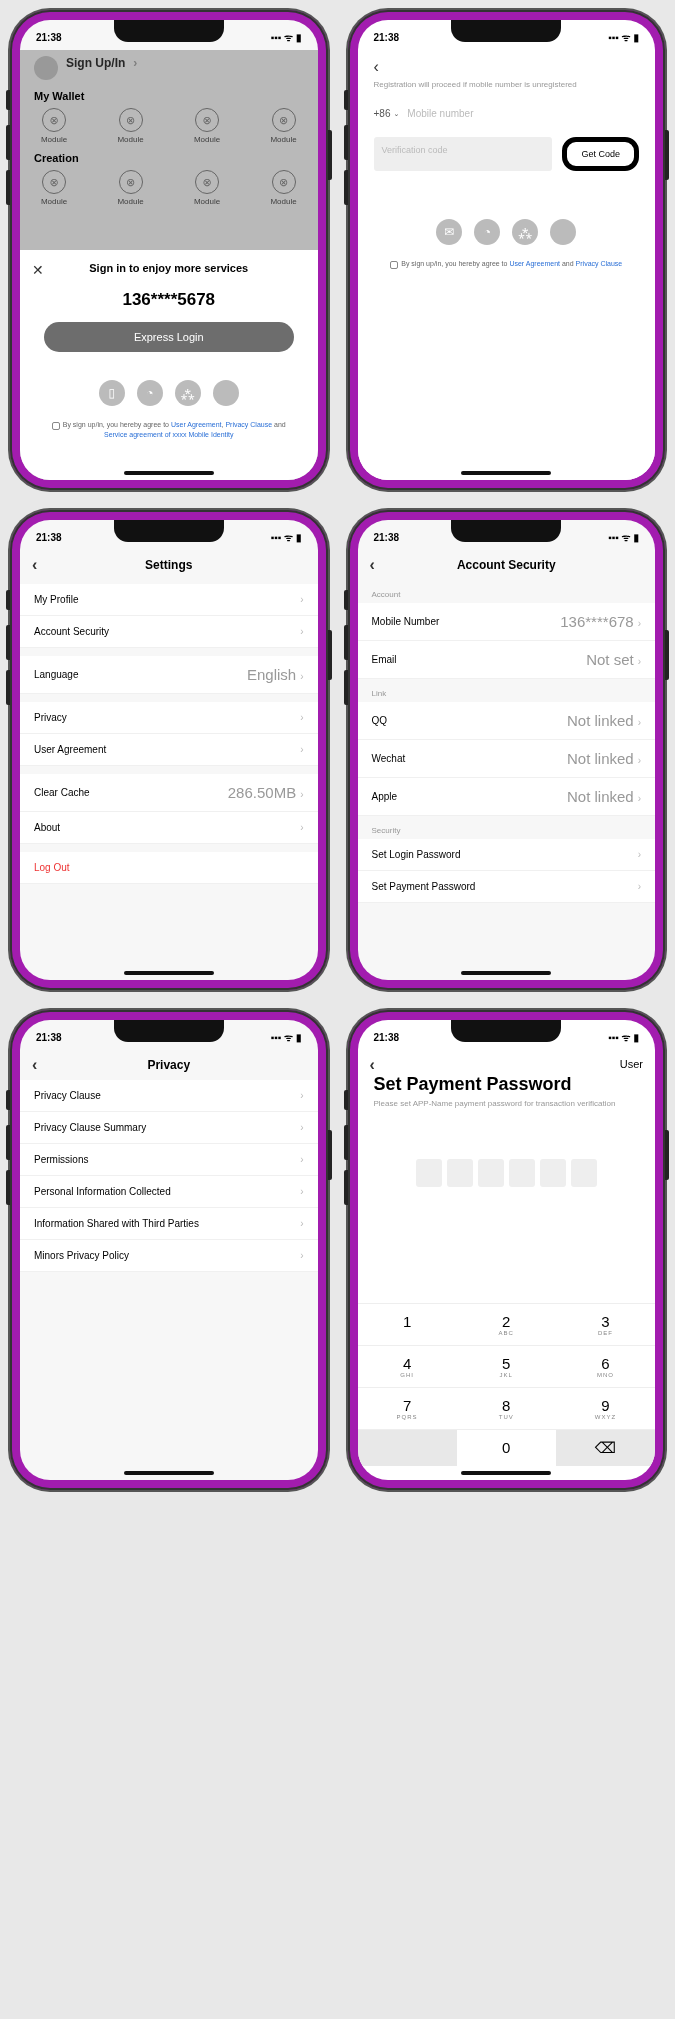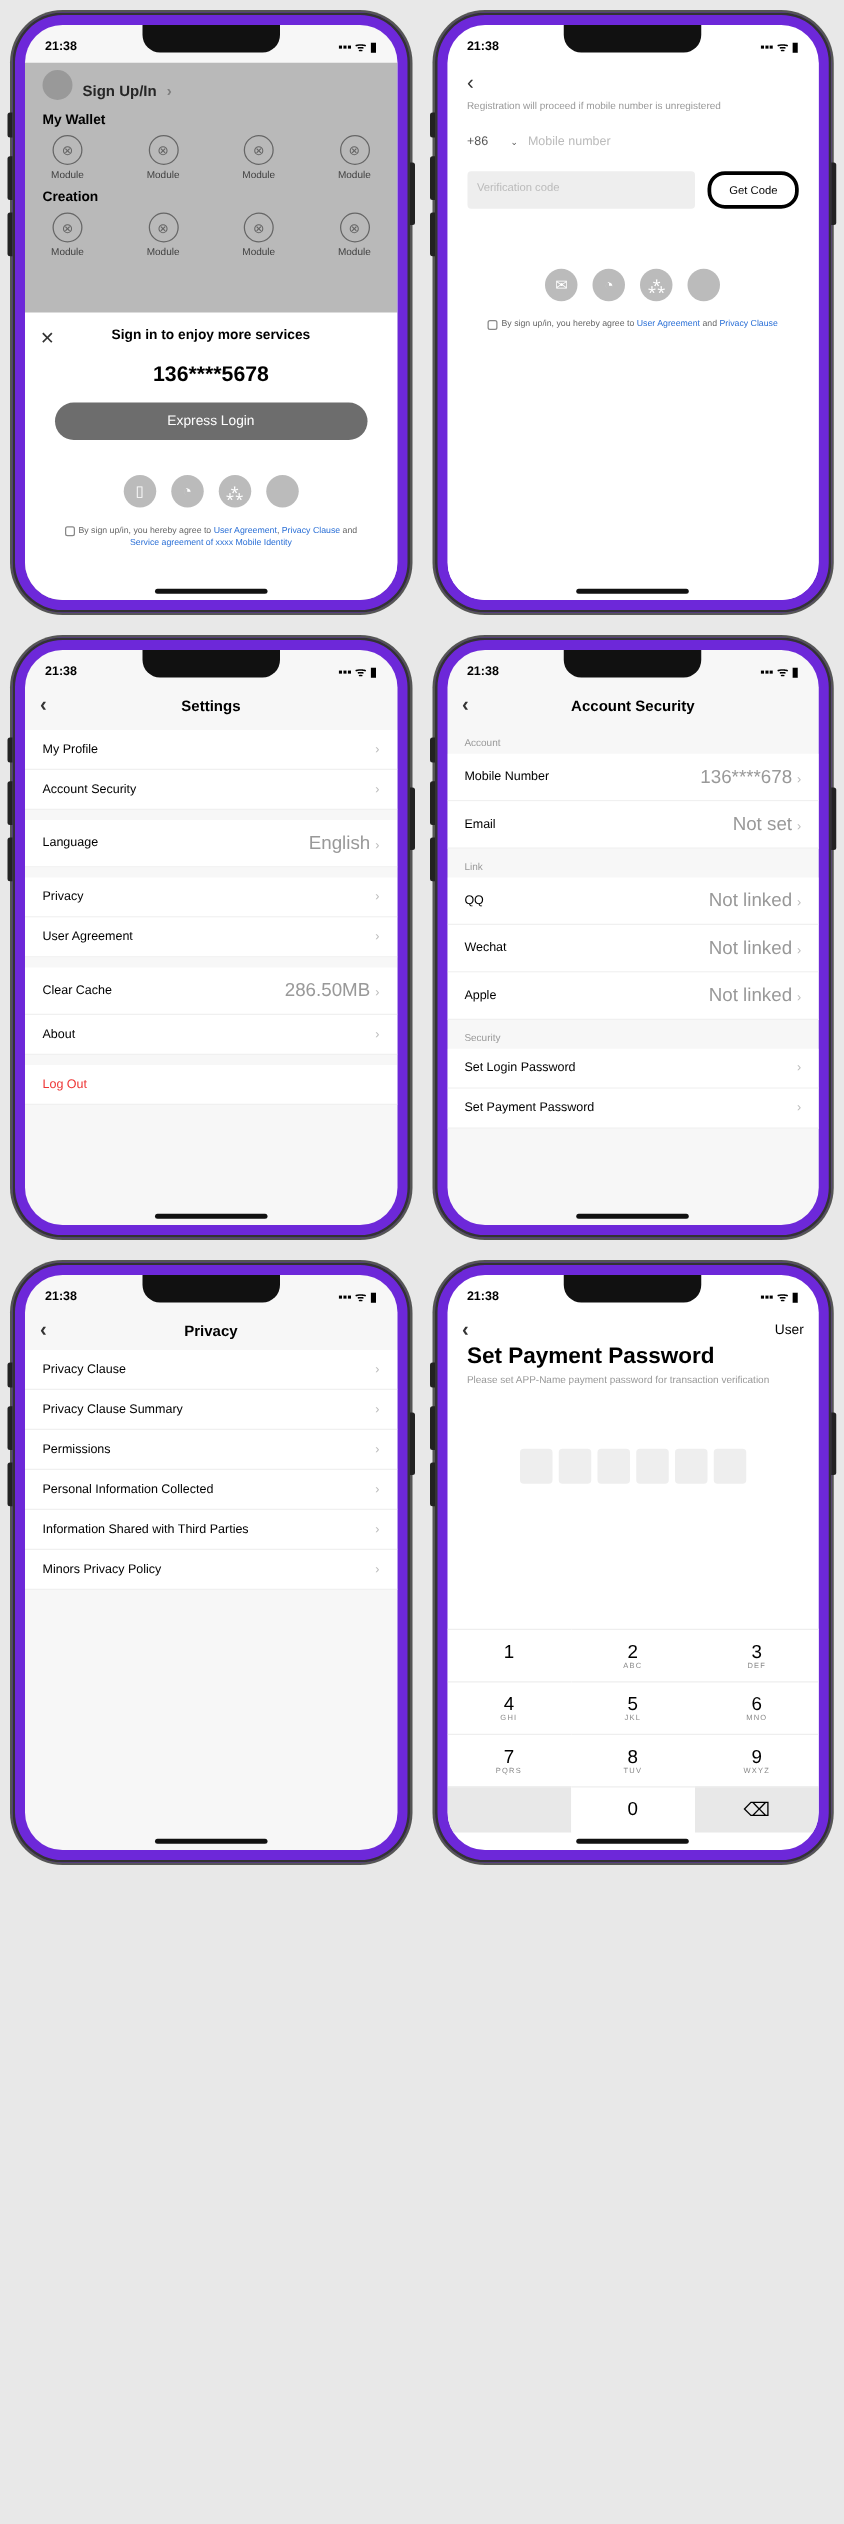--- a/index.html
+++ b/index.html
@@ -1,19 +1,19 @@
 <!DOCTYPE html>
 <html><head>
 <meta charset="utf-8">
 <style>
   * { box-sizing: border-box; margin: 0; padding: 0; }
   body { background: #e8e8e8; font-family: -apple-system, Helvetica, Arial, sans-serif; padding: 10px; }
   .grid { display: grid; grid-template-columns: 1fr 1fr; gap: 20px; max-width: 675px; margin: 0 auto; }
   .phone {
-    background: #6d28d9; border-radius: 40px; padding: 10px; position: relative;
+    background: #a21caf; border-radius: 40px; padding: 10px; position: relative;
     box-shadow: 0 0 0 2px #555, inset 0 0 0 2px #333;
   }
   .btn-side { position: absolute; background: #222; }
   .btn-l1 { left: -4px; top: 80px; width: 4px; height: 20px; border-radius: 2px 0 0 2px; }
   .btn-l2 { left: -4px; top: 115px; width: 4px; height: 35px; border-radius: 2px 0 0 2px; }
   .btn-l3 { left: -4px; top: 160px; width: 4px; height: 35px; border-radius: 2px 0 0 2px; }
   .btn-r1 { right: -4px; top: 120px; width: 4px; height: 50px; border-radius: 0 2px 2px 0; }
   .screen {
     background: #f7f7f7; border-radius: 30px; height: 460px; position: relative; overflow: hidden;
   }
@@ -28,21 +28,21 @@
   .status-right { display: flex; gap: 3px; align-items: center; font-size: 10px; }
   .home-ind {
     position: absolute; bottom: 5px; left: 50%; transform: translateX(-50%);
     width: 90px; height: 4px; background: #111; border-radius: 2px; z-index: 20;
   }
   .content { position: absolute; top: 30px; left: 0; right: 0; bottom: 0; overflow: hidden; }
   .dim { position: absolute; top: 0; left: 0; right: 0; bottom: 0; background: rgba(0,0,0,.25); z-index: 5; }
 
   
   .s1-bg { padding: 6px 14px; }
-  .s1-head { display: flex; align-items: flex-end; gap: 8px; font-size: 12px; font-weight: 600; color: #333; margin-bottom: 10px;}
+  .s1-head { display: flex; align-items: flex-start; gap: 8px; font-size: 12px; font-weight: 600; color: #333; margin-bottom: 10px;}
   .avatar { width: 24px; height: 24px; background: #ccc; border-radius: 50%; }
   .sec-title { font-size: 11px; font-weight: 700; margin: 8px 0 6px; }
   .mods { display: flex; justify-content: space-between; }
   .mod { width: 40px; text-align: center; font-size: 8px; color: #555;}
   .mod .ic { width: 24px; height: 24px; margin: 0 auto 3px; border: 1px solid #888; border-radius: 50%; display: flex; align-items: center; justify-content: center; color: #888; font-size: 11px; }
   .sheet {
     position: absolute; bottom: 0; left: 0; right: 0; background: #fff; z-index: 10;
     padding: 12px 16px 40px; border-radius: 0;
   }
   .sheet-close { position: absolute; left: 12px; top: 12px; font-size: 14px; color: #333; }
@@ -57,25 +57,25 @@
   .agree { font-size: 7px; text-align: center; color: #666; padding: 0 14px; line-height: 1.4;}
   .agree a { color: #2a6fd6; text-decoration: none; }
   .chk { display: inline-block; width: 8px; height: 8px; border: 1px solid #888; border-radius: 2px; vertical-align: middle; margin-right: 3px;}
 
   
   .s2 { padding: 8px 16px; background: #fff; height: 100%; }
   .back { font-size: 16px; color: #333; }
   .h1 { font-size: 18px; font-weight: 700; margin-top: 8px; }
   .sub { font-size: 8px; color: #999; margin-top: 4px; line-height: 1.3;}
   .row-flex { display: flex; gap: 8px; align-items: center; margin-top: 18px; font-size: 10px;}
-  .prefix { color: #555; display: flex; align-items: center; gap: 18px; }
+  .prefix { color: #555; display: flex; align-items: center; gap: 3px; }
   .ph-input { flex: 1; color: #bbb; font-size: 10px; }
   .code-row { display: flex; gap: 10px; margin-top: 18px; }
   .code-input { flex: 1; background: #eee; padding: 8px; font-size: 9px; color: #bbb; border-radius: 3px;}
-  .getcode { border: 3px solid #000000; padding: 7px 14px; border-radius: 14px; font-size: 9px;}
+  .getcode { border: 5px solid #000000; padding: 7px 14px; border-radius: 14px; font-size: 9px;}
   .login-btn { margin-top: 34px; }
   .s2 .social-row{ margin-top: 48px; }
 
   
   .navbar { display: flex; align-items: center; justify-content: center; padding: 8px; position: relative; font-size: 12px; font-weight: 600;}
   .navbar .back { position: absolute; left: 12px; top: 6px;}
   .navbar .done { position: absolute; right: 12px; top: 8px; font-size: 11px; font-weight: 500;}
   .list-grp { margin-top: 4px;}
   .row {
     background: #fff; display: flex; justify-content: space-between; align-items: center;

